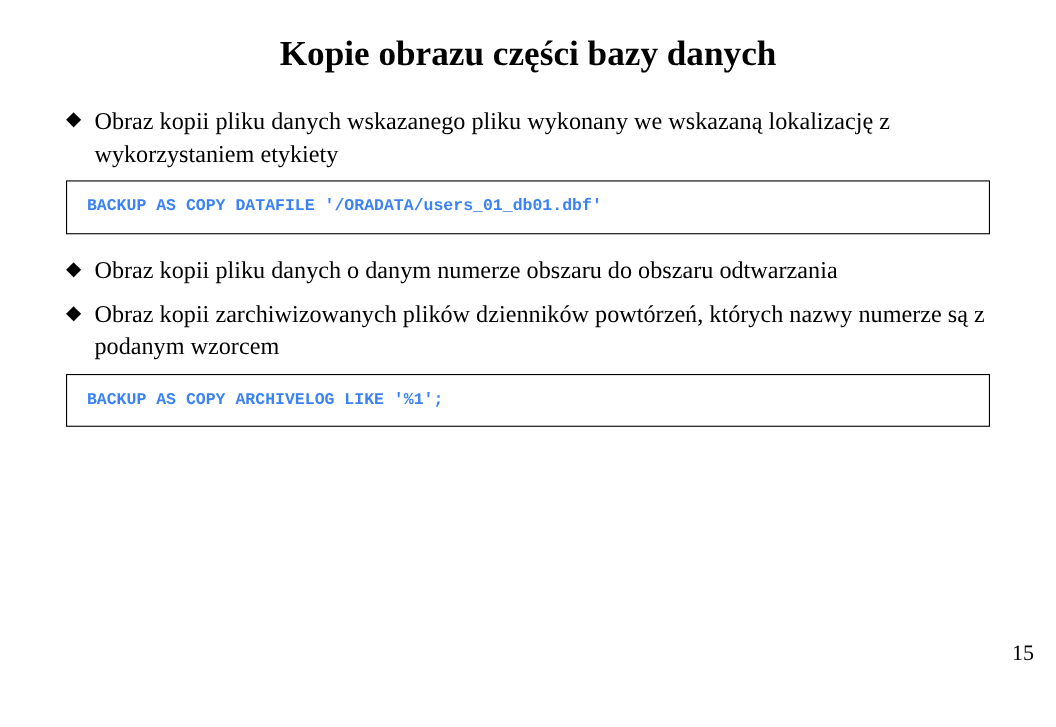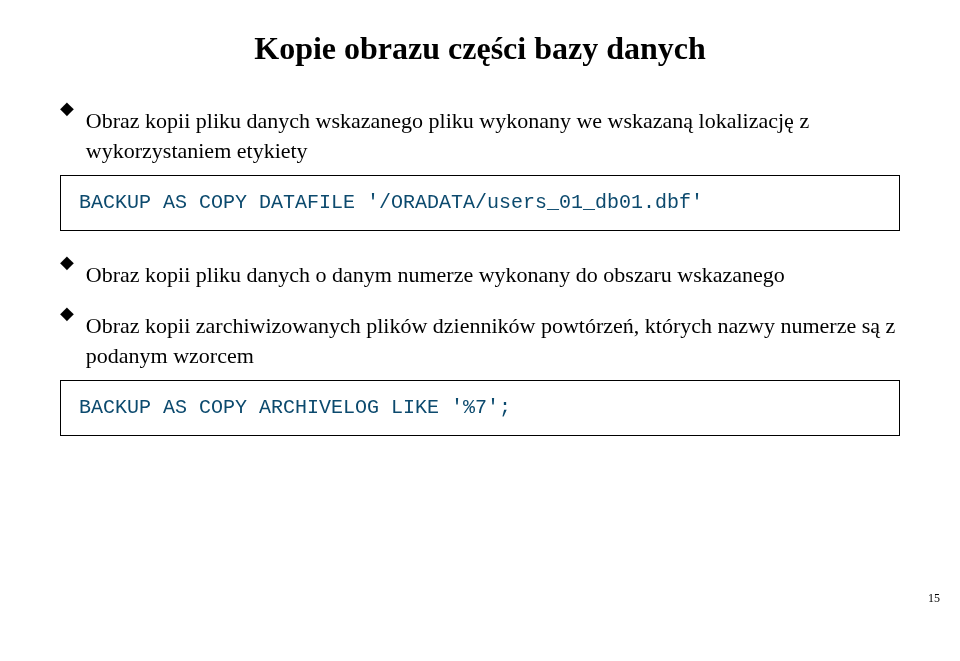--- a/index.html
+++ b/index.html
@@ -43,39 +43,39 @@
       margin-right: 12px;
       margin-top: 2px;
       flex-shrink: 0;
       color: #000000;
     }
 
     .bullet-text {
       font-size: 22px;
       color: #000000;
       line-height: 1.35;
-      margin-top: 11px;
     }
 
     .code-block {
       border: 1px solid #000000;
       padding: 12px 18px;
       margin-bottom: 18px;
       font-family: 'Courier New', Courier, monospace;
-      font-size: 20px;
-      color: #0c4a6e;
+      font-size: 15px;
+      color: #3b82f6;
       background: #ffffff;
       line-height: 1.5;
+      font-weight: bold;
     }
 
     .page-number {
       position: absolute;
       bottom: 12px;
       right: 20px;
-      font-size: 12px;
+      font-size: 20px;
       color: #000000;
       font-family: 'Times New Roman', Times, serif;
     }
 
     .bullet-section {
       margin-bottom: 8px;
     }
   </style>
 </head>
 <body>
@@ -90,28 +90,28 @@
       <span class="bullet-text">Obraz kopii pliku danych wskazanego pliku wykonany we wskazaną lokalizację z wykorzystaniem etykiety</span>
     </div>
     <div class="code-block">
       <div>BACKUP AS COPY DATAFILE '/ORADATA/users_01_db01.dbf'</div>
     </div>
   </div>
 
   <div class="bullet-section">
     <div class="bullet-item">
       <span class="bullet-diamond">◆</span>
-      <span class="bullet-text">Obraz kopii pliku danych o danym numerze wykonany do obszaru wskazanego</span>
+      <span class="bullet-text">Obraz kopii pliku danych o danym numerze obszaru do obszaru odtwarzania</span>
     </div>
   </div>
 
   <div class="bullet-section">
     <div class="bullet-item">
       <span class="bullet-diamond">◆</span>
       <span class="bullet-text">Obraz kopii zarchiwizowanych plików dzienników powtórzeń, których nazwy numerze są z podanym wzorcem</span>
     </div>
     <div class="code-block">
-      <div>BACKUP AS COPY ARCHIVELOG LIKE '%7';</div>
+      <div>BACKUP AS COPY ARCHIVELOG LIKE '%1';</div>
     </div>
   </div>
 
   <div class="page-number">15</div>
 </div>
 
 </body></html>

